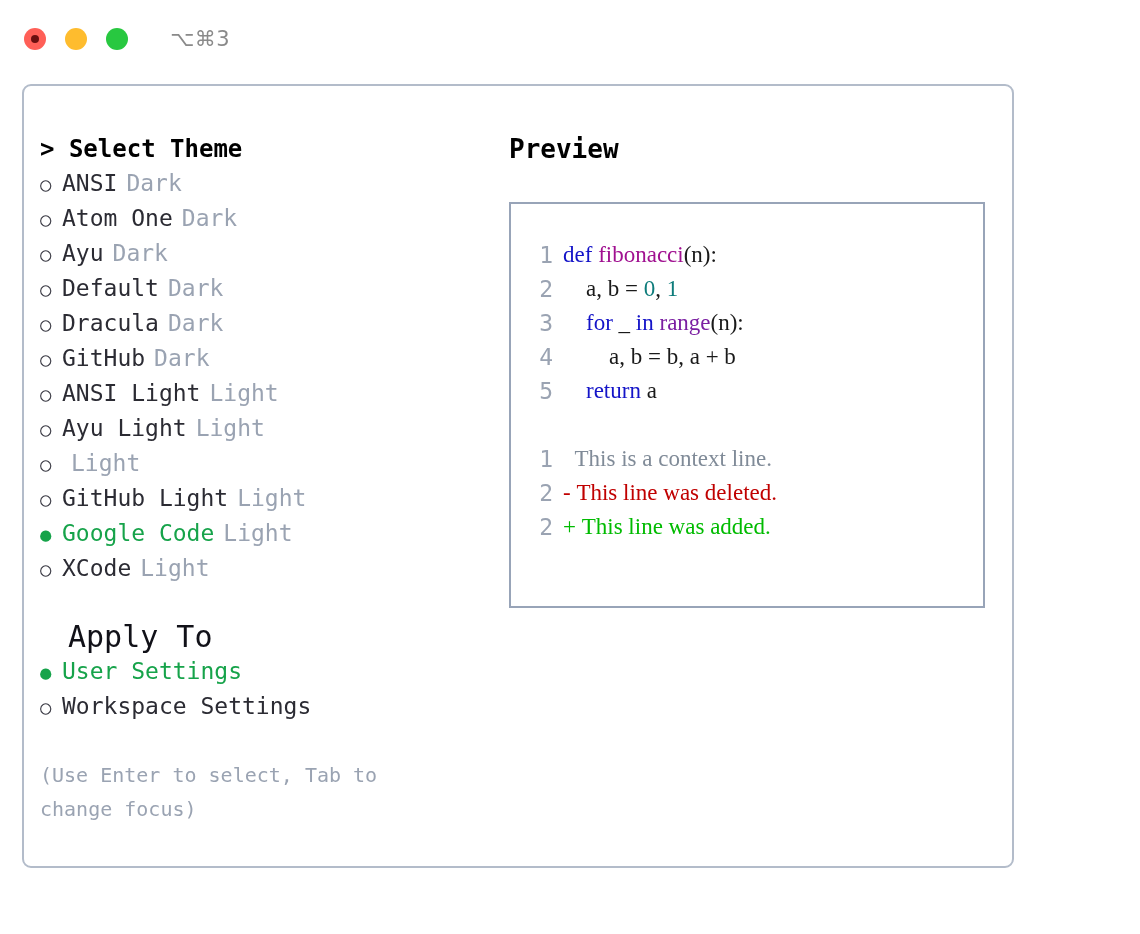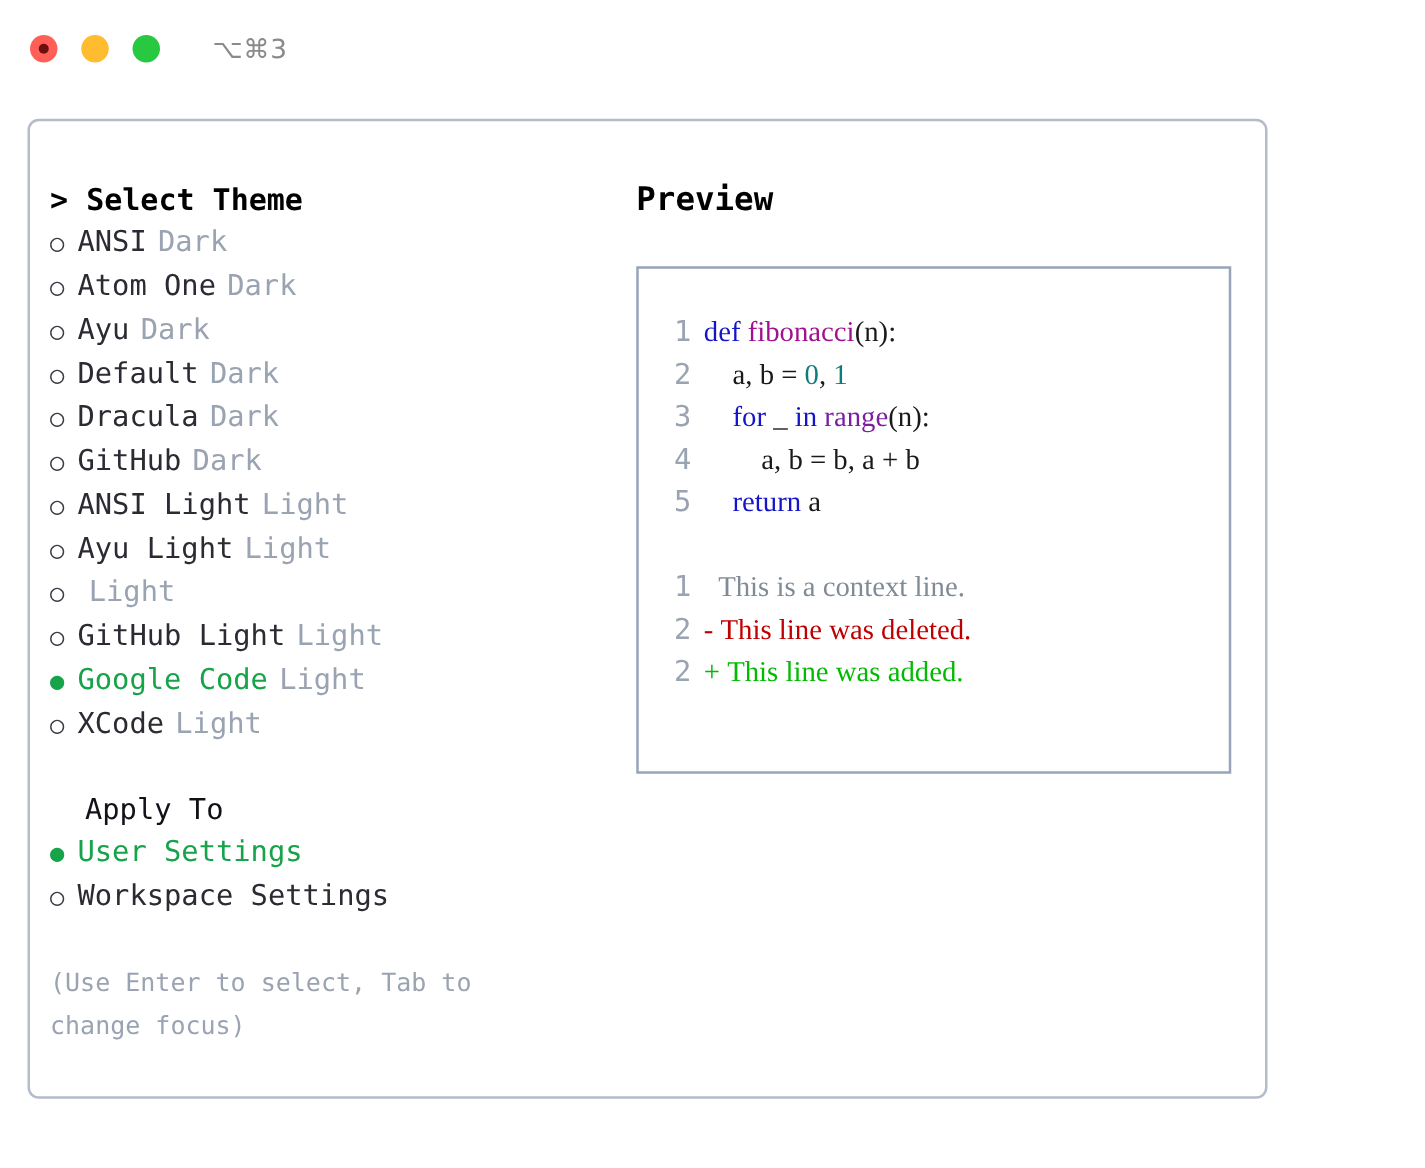--- a/index.html
+++ b/index.html
@@ -60,21 +60,21 @@
     font-size: 21px;
     font-family: "DejaVu Sans", "Liberation Sans", sans-serif;
     letter-spacing: 0.5px;
     white-space: pre;
   }
 
   
   #outer-panel {
     position: absolute;
     left: 22px;
-    top: 95px;
+    top: 84px;
     width: 992px;
     height: 784px;
     border: 2px solid #b3bcca;
     border-radius: 9px;
     box-sizing: border-box;
     background: #ffffff;
   }
 
   #panel-body {
     display: flex;
@@ -115,21 +115,21 @@
   }
   .opt-bullet.selected { color: #16a34a; }
   .opt-label  { color: #2b2b33; }
   .opt-label.selected { color: #16a34a; }
   .opt-kind {
     color: #9aa3b2;
     margin-left: 9px;
   }
 
   .sub-header {
-    font-size: 23px;
+    font-size: 30px;
     color: #111118;
     line-height: 34px;
     padding-left: 28px;
     white-space: pre;
   }
 
   .spacer-line { height: 34px; }
 
   #hint-text {
     color: #9aa3b2;

